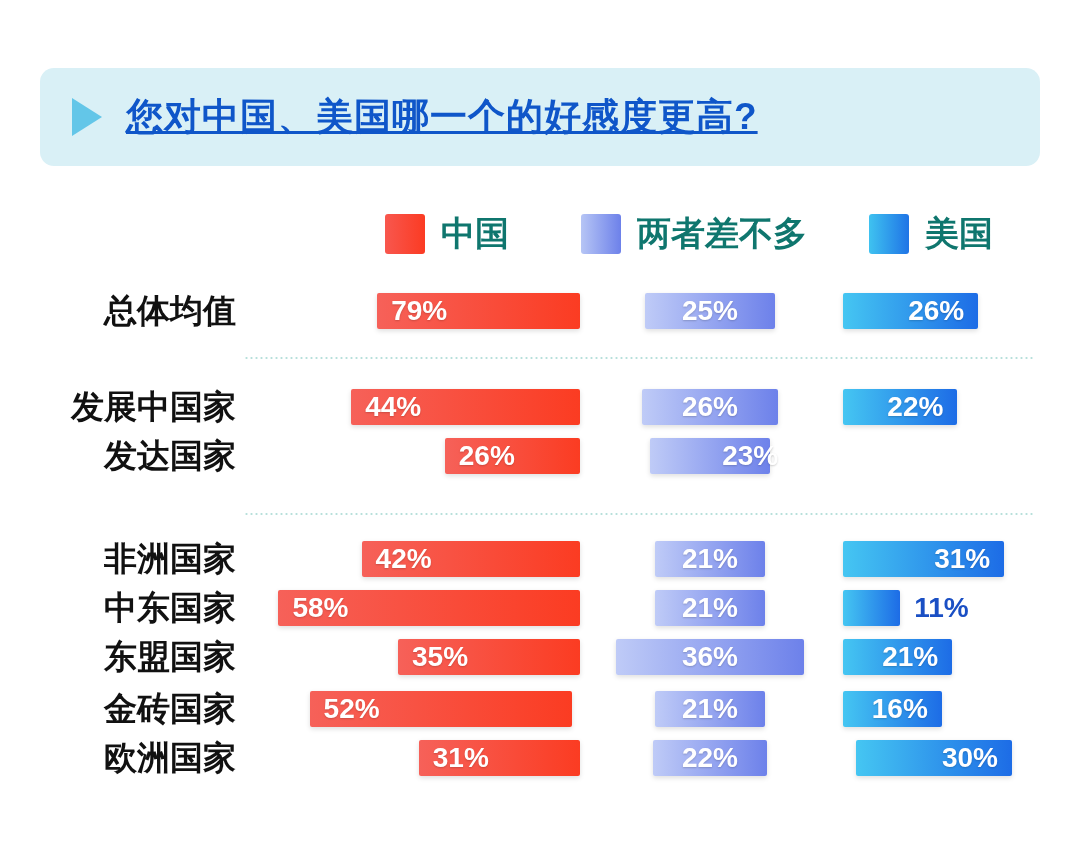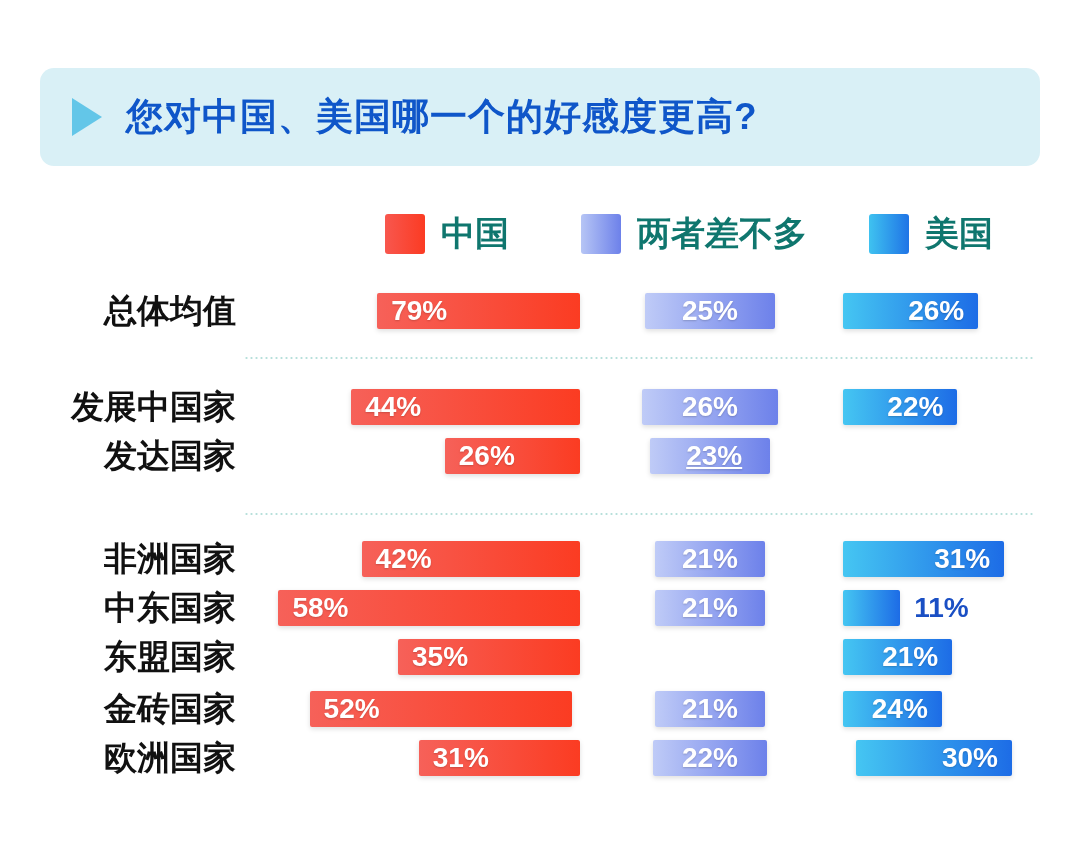--- a/index.html
+++ b/index.html
@@ -28,20 +28,21 @@
     border-bottom:19px solid transparent;
     border-left:30px solid #63c6e8;
   }
   .title-text{
     margin-left:24px;
     font-size:37px;
     font-weight:bold;
     color:#0f56c9;
     letter-spacing:1px;
     white-space:nowrap;
+    text-decoration:underline;
   }
 
   
   .legend{
     position:absolute;
     left:0; top:206px;
     width:1080px; height:56px;
   }
   .legend-item{
     position:absolute;
@@ -176,21 +177,21 @@
       <div class="bar bar-blue" style="width: 114.4px; left: 843px;">
         <span class="bar-val" style="right: 14px;">22%</span>
       </div>
     </div>
     <div class="row" style="top: 434px;">
       <div class="row-label">发达国家</div>
       <div class="bar bar-red" style="width: 135.2px; left: 444.8px;">
         <span class="bar-val inside-left">26%</span>
       </div>
       <div class="bar bar-mid" style="width: 119.6px; left: 650.2px;">
-        <span class="bar-val" style="left: 0px; width: 128px; text-align: center; text-decoration: underline;">23%</span>
+        <span class="bar-val" style="left: 0px; width: 128px; text-align: right;">23%</span>
       </div>
     </div>
     <div class="row" style="top: 537px;">
       <div class="row-label">非洲国家</div>
       <div class="bar bar-red" style="width: 218.4px; left: 361.6px;">
         <span class="bar-val inside-left">42%</span>
       </div>
       <div class="bar bar-mid" style="width: 109.2px; left: 655.4px;">
         <span class="bar-val" style="left: 0px; width: 109.2px; text-align: center;">21%</span>
       </div>
@@ -207,34 +208,37 @@
         <span class="bar-val" style="left: 0px; width: 109.2px; text-align: center;">21%</span>
       </div>
       <div class="bar bar-blue" style="width: 57.2px; left: 843px;"></div>
       <span class="bar-val outside" style="position: absolute; left: 914.2px; top: 4px;">11%</span>
     </div>
     <div class="row" style="top: 635px;">
       <div class="row-label">东盟国家</div>
       <div class="bar bar-red" style="width: 182px; left: 398px;">
         <span class="bar-val inside-left">35%</span>
       </div>
+      <div class="bar bar-mid" style="width: 187.2px; left: 616.4px;">
+        <span class="bar-val" style="left: 0px; width: 187.2px; text-align: center;">36%</span>
+      </div>
       <div class="bar bar-blue" style="width: 109.2px; left: 843px;">
         <span class="bar-val" style="right: 14px;">21%</span>
       </div>
     </div>
     <div class="row" style="top: 687px;">
       <div class="row-label">金砖国家</div>
       <div class="bar bar-red" style="width: 262px; left: 309.6px;">
         <span class="bar-val inside-left">52%</span>
       </div>
       <div class="bar bar-mid" style="width: 109.2px; left: 655.4px;">
         <span class="bar-val" style="left: 0px; width: 109.2px; text-align: center;">21%</span>
       </div>
       <div class="bar bar-blue" style="width: 98.8px; left: 843px;">
-        <span class="bar-val" style="right: 14px;">24%</span>
+        <span class="bar-val" style="right: 14px;">16%</span>
       </div>
     </div>
     <div class="row" style="top: 736px;">
       <div class="row-label">欧洲国家</div>
       <div class="bar bar-red" style="width: 161.2px; left: 418.8px;">
         <span class="bar-val inside-left">31%</span>
       </div>
       <div class="bar bar-mid" style="width: 114.4px; left: 652.8px;">
         <span class="bar-val" style="left: 0px; width: 114.4px; text-align: center;">22%</span>
       </div>

